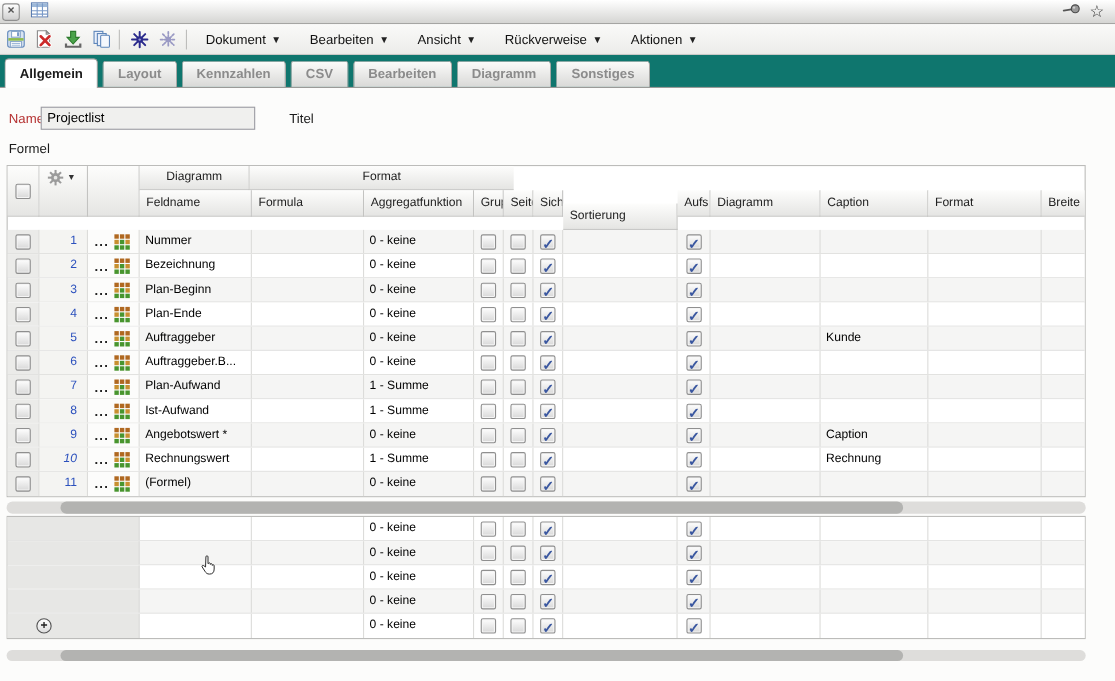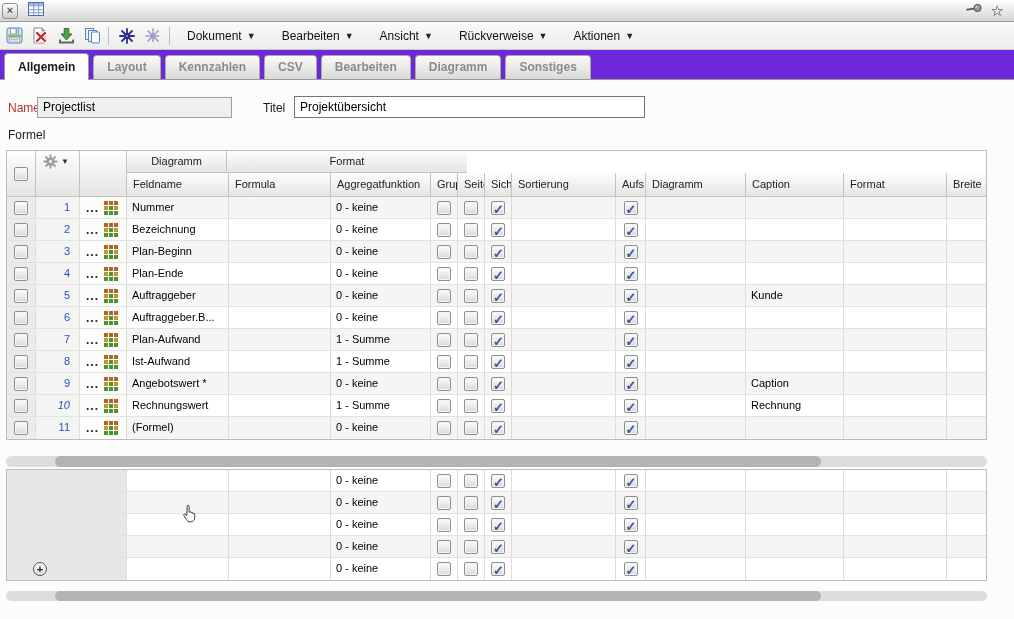--- a/index.html
+++ b/index.html
@@ -36,21 +36,21 @@
     border-bottom:1px solid #c9c9c7;
     display:flex; align-items:center;
   }
   .tbtn { width:24px; height:22px; display:flex; align-items:center; justify-content:center; margin-left:2px; }
   .tsep { width:1px; height:18px; background:#bdbdbb; margin:0 4px; }
   .menu { display:flex; align-items:center; gap:5px; margin:0 13px; color:#111; }
   .menu .caret { font-size:9px; color:#222; }
   
   #tabbar {
     position:absolute; left:0; top:50px; width:1014px; height:30px;
-    background:#6d28d9;
+    background:#0f766e;
     border-bottom:1px solid #9a9a98;
     display:flex; align-items:flex-end; padding-left:4px;
   }
   .tab {
     height:24px; line-height:23px; padding:0 13px; margin-right:4px;
     border:1px solid #a8a8a6; border-bottom:none;
     border-radius:4px 4px 0 0;
     background:linear-gradient(#fbfbfa,#d9d9d7);
     color:#8b8b8b; font-weight:bold; font-size:12px;
     position:relative;
@@ -243,21 +243,20 @@
     <div class="tab">CSV</div>
     <div class="tab">Bearbeiten</div>
     <div class="tab">Diagramm</div>
     <div class="tab">Sonstiges</div>
   </div>
 
 <div id="content">
   <span class="lbl red" style="left:8px; top:21px;">Name</span>
   <div class="field" id="name-field" style="line-height:19px;">Projectlist</div>
   <span class="lbl" style="left:263px; top:21px;">Titel</span>
-  <div class="field" id="titel-field" style="line-height:20px;">Projektübersicht</div>
   <span class="lbl" style="left:8px; top:48px;">Formel</span>
 
   <div id="grid">
     <div class="gsec" id="secA">
         <div class="hdr">
           <div class="hleft">
             <div class="hcell" style="width: 29px; display: flex; align-items: center; justify-content: center;">
               <div class="cbx"></div>
             </div>
             <div class="hcell" style="width: 44px; padding: 3px 0px 0px 7px;"><span style="display:inline-flex;align-items:center;gap:3px;">
@@ -286,21 +285,21 @@
               <div class="hcell hgroup" style="width: 100px;">Diagramm</div>
               <div class="hcell hgroup last" style="width: 240px;">Format</div>
             </div>
             <div class="hdr-grow">
               <div class="hcell hcol" style="width: 102px;">Feldname</div>
               <div class="hcell hcol" style="width: 102px;">Formula</div>
               <div class="hcell hcol" style="width: 100px;">Aggregatfunktion</div>
               <div class="hcell hcol" style="width: 27px;">Grup</div>
               <div class="hcell hcol" style="width: 27px;">Seite</div>
               <div class="hcell hcol" style="width: 27px;">Sicht</div>
-              <div class="hcell hcol" style="width: 104px;">Sortierung</div>
+              <div class="hcell hcol" style="width: 104px; margin-top: 12px;">Sortierung</div>
               <div class="hcell hcol" style="width: 30px;">Aufs</div>
               <div class="hcell hcol" style="width: 100px;">Diagramm</div>
               <div class="hcell hcol" style="width: 98px;">Caption</div>
               <div class="hcell hcol" style="width: 103px;">Format</div>
               <div class="hcell hcol last" style="width: 39px;">Breite</div>
             </div>
           </div>
         </div>
         <div class="r">
           <div class="c cbcol" style="width: 29px;">

